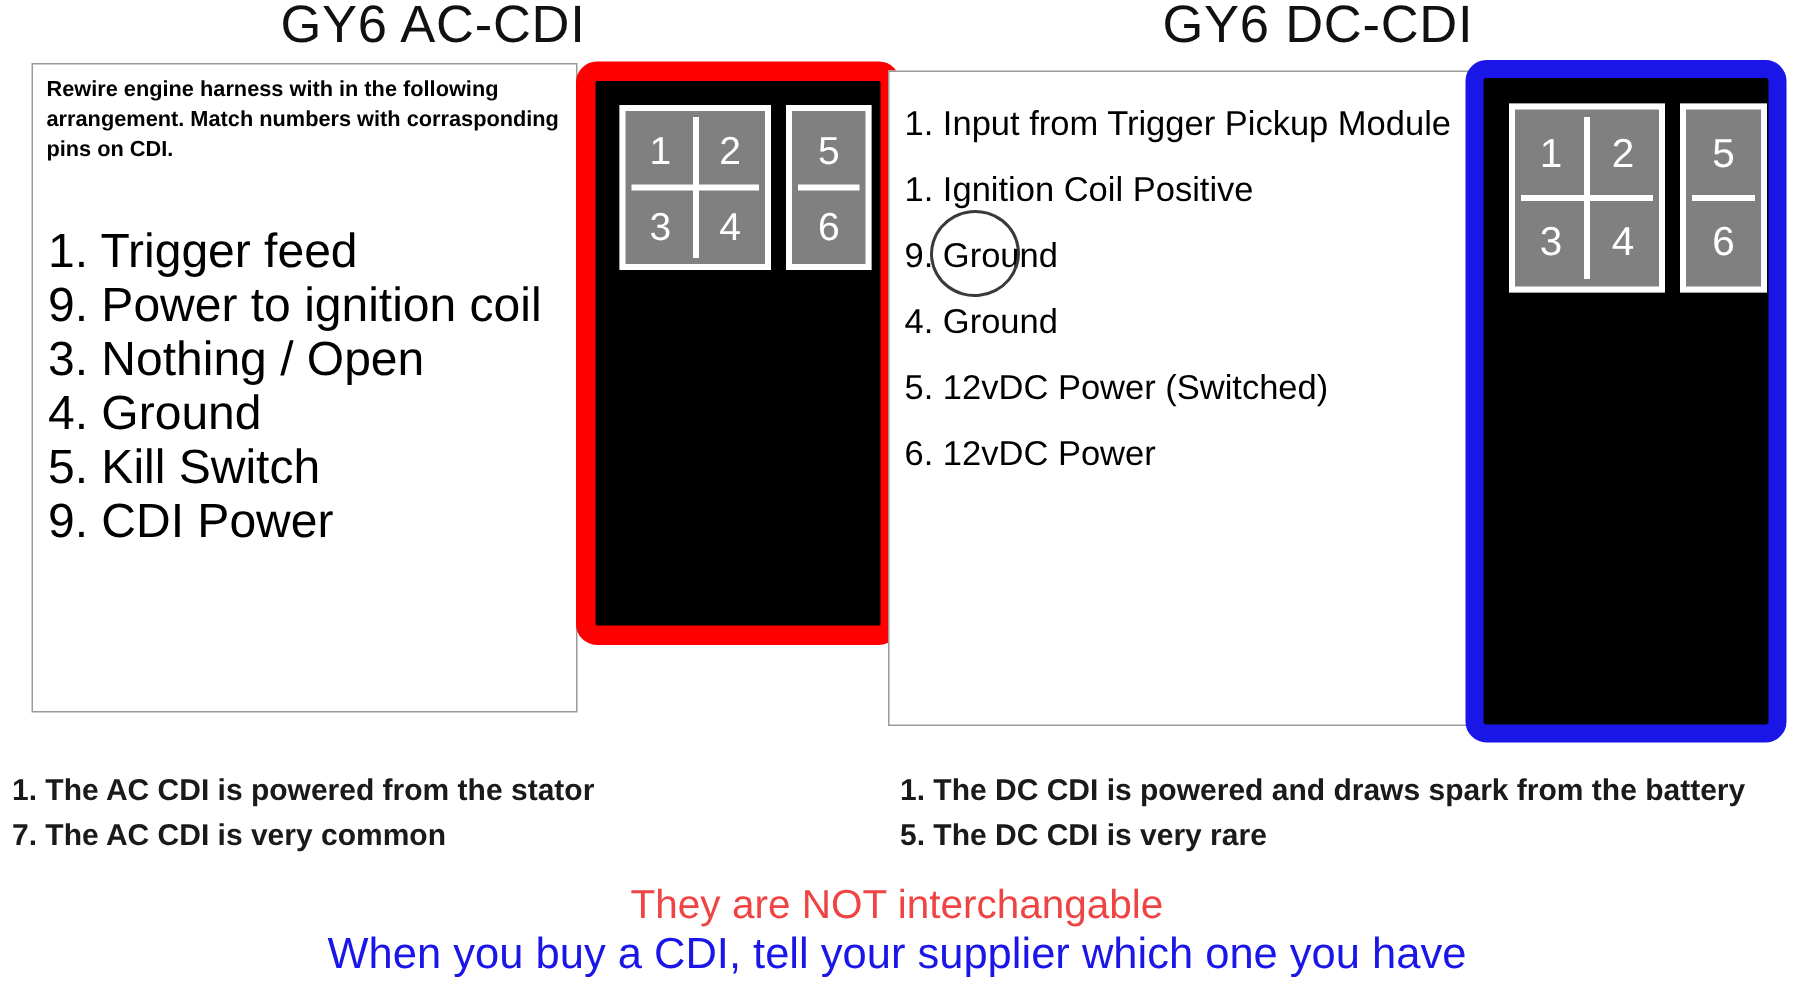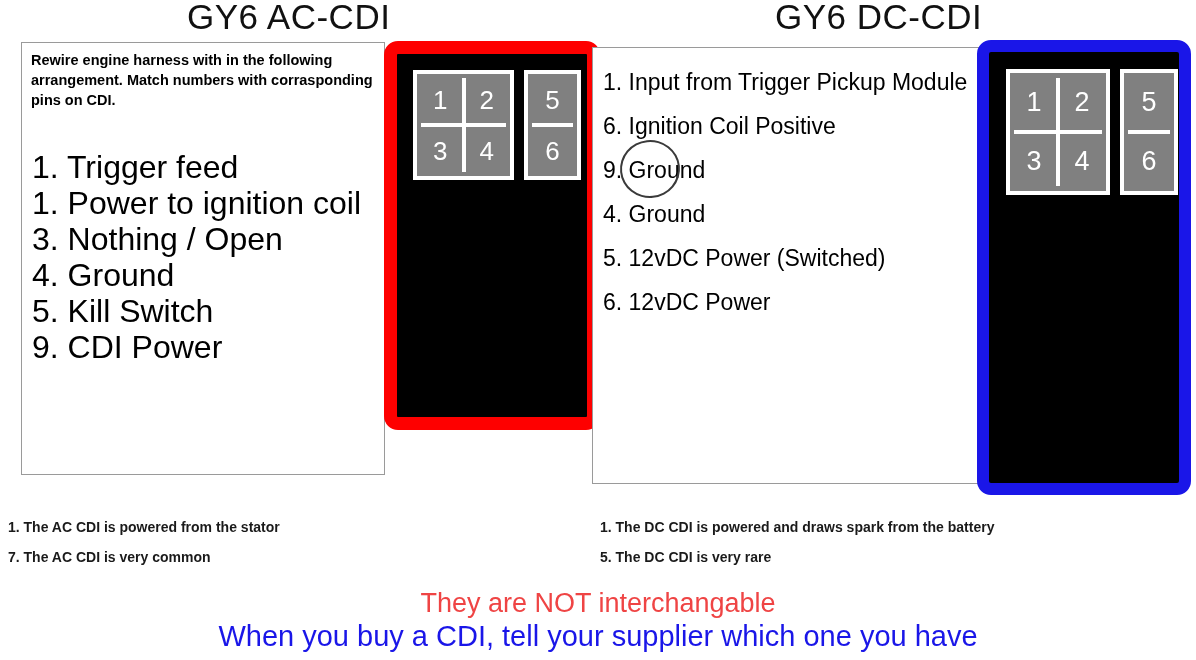--- a/index.html
+++ b/index.html
@@ -138,21 +138,21 @@
 
   
   .div-h, .div-v { position: absolute; background: #ffffff; }
   .pin-quad .div-h { left: 4%;  right: 4%;  top: 50%;  height: 4px; margin-top: -2px; }
   .pin-quad .div-v { top: 4%;   bottom: 4%; left: 50%; width: 4px;  margin-left: -2px; }
   .pin-duo  .div-h { left: 8%;  right: 8%;  top: 50%;  height: 4px; margin-top: -2px; }
 
   
   .notes { position: absolute; }
   .notes div {
-    font-size: 14px;
+    font-size: 20px;
     font-weight: bold;
     line-height: 30px;
     white-space: nowrap;
     color: #1a1a1a;
   }
   #notes-ac { left: 8px;   top: 512px; }
   #notes-dc { left: 600px; top: 512px; }
 
   
   .callout {
@@ -168,21 +168,21 @@
 </head>
 <body>
 
 <div class="abs title" id="title-ac">GY6  AC-CDI</div>
 <div class="abs title" id="title-dc">GY6 DC-CDI</div>
 
 <div class="abs panel" id="panel-ac">
   <div class="panel-intro">Rewire engine harness with in the following arrangement. Match numbers with corrasponding pins on CDI.</div>
   <ul class="pinlist" id="pinlist-ac">
     <li>1. Trigger feed</li>
-    <li>1. Power to ignition coil</li>
+    <li>9. Power to ignition coil</li>
     <li>3. Nothing / Open</li>
     <li>4. Ground</li>
     <li>5. Kill Switch</li>
     <li>9. CDI Power</li>
   </ul>
 </div>
 
 <div class="abs cdi-box" id="cdi-ac">
   <div class="connector-row">
     <div class="pin-block pin-quad">
@@ -197,21 +197,21 @@
       <div class="pin-cell">5</div>
       <div class="pin-cell">6</div>
       <div class="div-h"></div>
     </div>
   </div>
 </div>
 
 <div class="abs panel" id="panel-dc">
   <ul class="pinlist" id="pinlist-dc">
     <li>1. Input from Trigger Pickup Module</li>
-    <li>6. Ignition Coil Positive</li>
+    <li>1. Ignition Coil Positive</li>
     <li>9. Ground</li>
     <li>4. Ground</li>
     <li>5. 12vDC Power (Switched)</li>
     <li>6. 12vDC Power</li>
   </ul>
 </div>
 
 <div class="abs" id="ground-circle"></div>
 
 <div class="abs cdi-box" id="cdi-dc">

